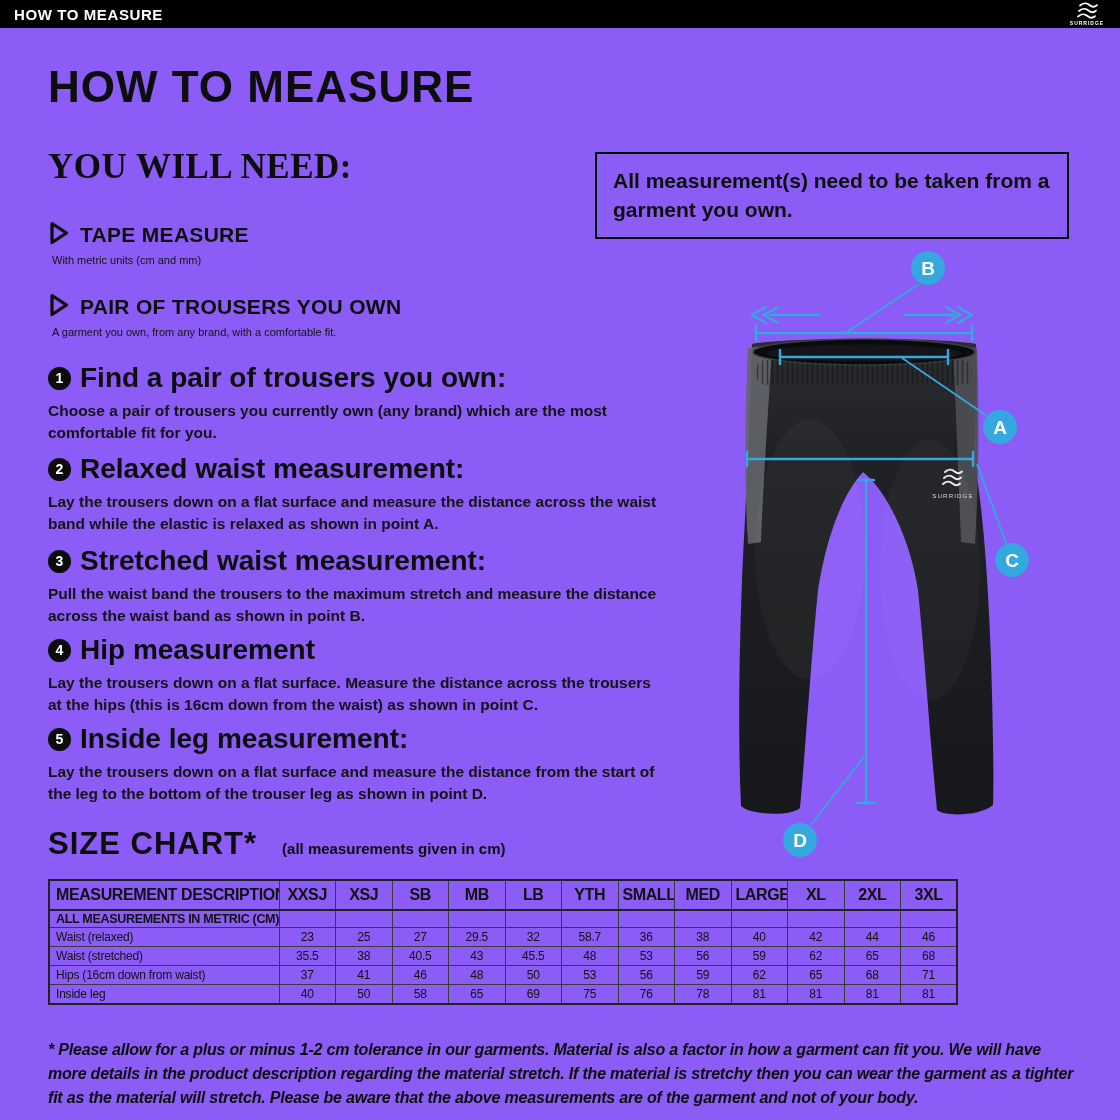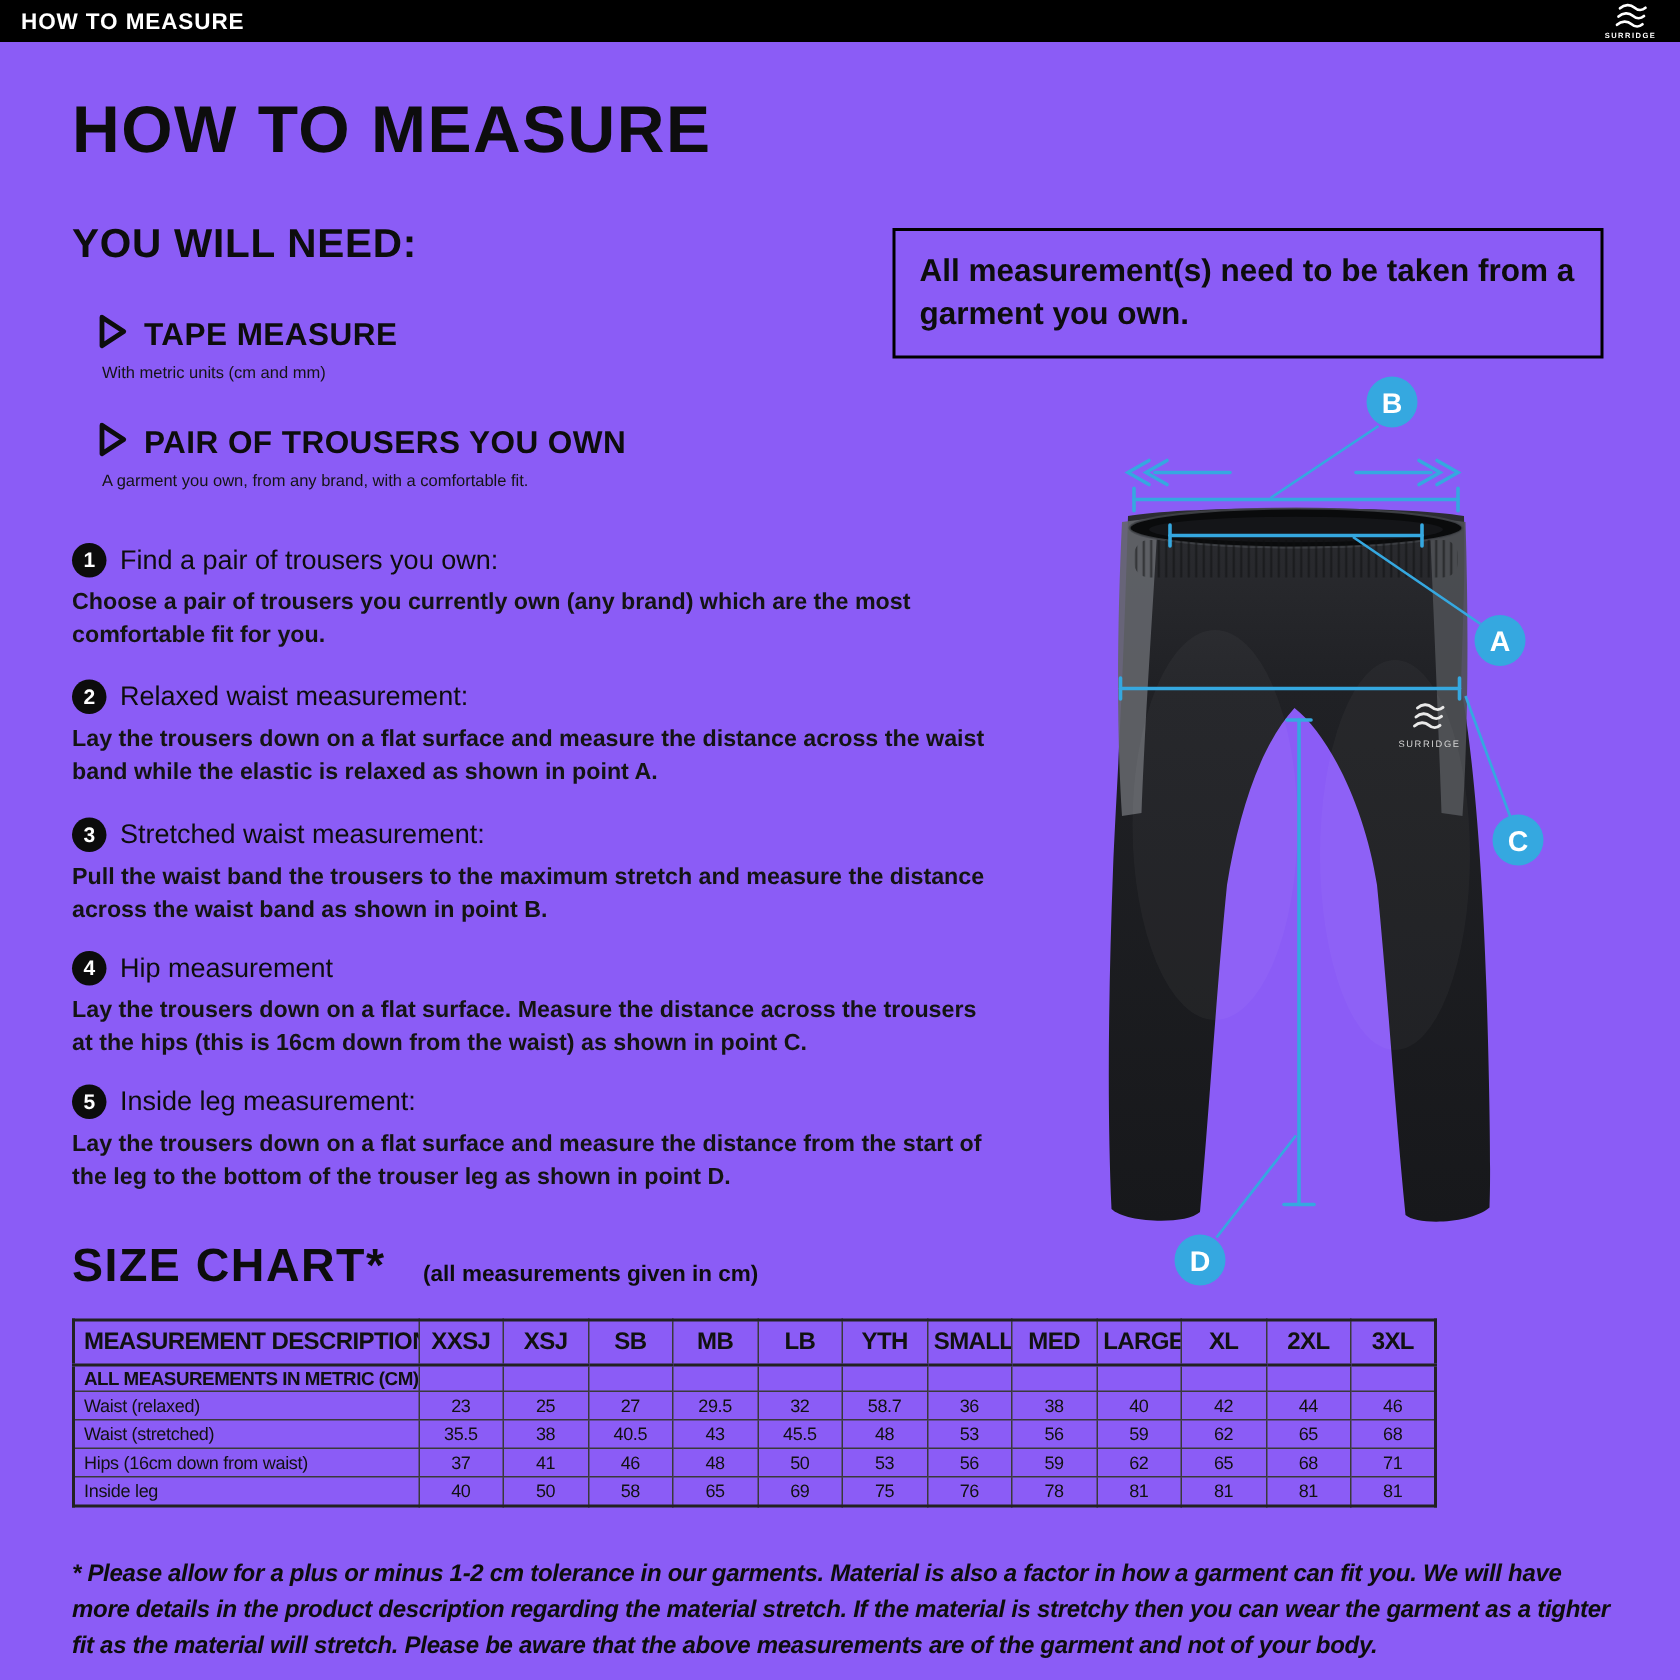--- a/index.html
+++ b/index.html
@@ -8,35 +8,35 @@
 
   
   .topbar{position:absolute;left:0;top:0;width:1120px;height:28px;background:#000;
           display:flex;align-items:center;justify-content:space-between;}
   .topbar-title{color:#fff;font-size:15px;font-weight:bold;letter-spacing:.6px;padding-left:14px;}
   .topbar-logo{padding-right:10px;display:flex;align-items:center;}
 
   
   .page-title{position:absolute;left:48px;top:62px;font-size:44px;font-weight:bold;
               letter-spacing:1px;color:#0d0d0d;}
-  .ywn-heading{position:absolute;left:48px;top:147px;font-size:27px;font-weight:bold;
-               letter-spacing:.5px;color:#0d0d0d;}
-
-  
-  .need-item{position:absolute;left:64px;width:600px;}
+  .ywn-heading{position:absolute;left:48px;top:147px;font-size:35px;font-weight:bold;
+               letter-spacing:.5px;color:#0d0d0d;font-family:Liberation Serif, serif;}
+
+  
+  .need-item{position:absolute;left:48px;width:600px;margin-top:12px;}
   .need-head{display:flex;align-items:center;gap:10px;}
   .need-label{font-size:21px;font-weight:bold;letter-spacing:.3px;color:#0d0d0d;}
   .need-desc{font-size:11px;font-weight:normal;margin-top:4px;margin-left:4px;color:#141414;}
 
   
   .step{position:absolute;left:48px;width:612px;}
   .step-head{display:flex;align-items:center;gap:9px;}
   .step-num{width:23px;height:23px;border-radius:50%;background:#0c0c0c;color:#fff;
             font-size:14px;font-weight:bold;text-align:center;line-height:23px;flex:0 0 auto;}
-  .step-title{font-size:18px;font-weight:normal;color:#0d0d0d;}
+  .step-title{font-size:28px;font-weight:bold;color:#0d0d0d;}
   .step-body{margin-top:6px;font-size:15.5px;font-weight:bold;line-height:1.42;color:#141414;}
 
   
   .note-box{position:absolute;left:595px;top:152px;width:438px;border:2px solid #000000;
             padding:12px 16px;font-size:21px;font-weight:bold;line-height:1.4;color:#0d0d0d;}
 
   
   .diagram{position:absolute;left:690px;top:240px;width:400px;height:630px;}
 
   

